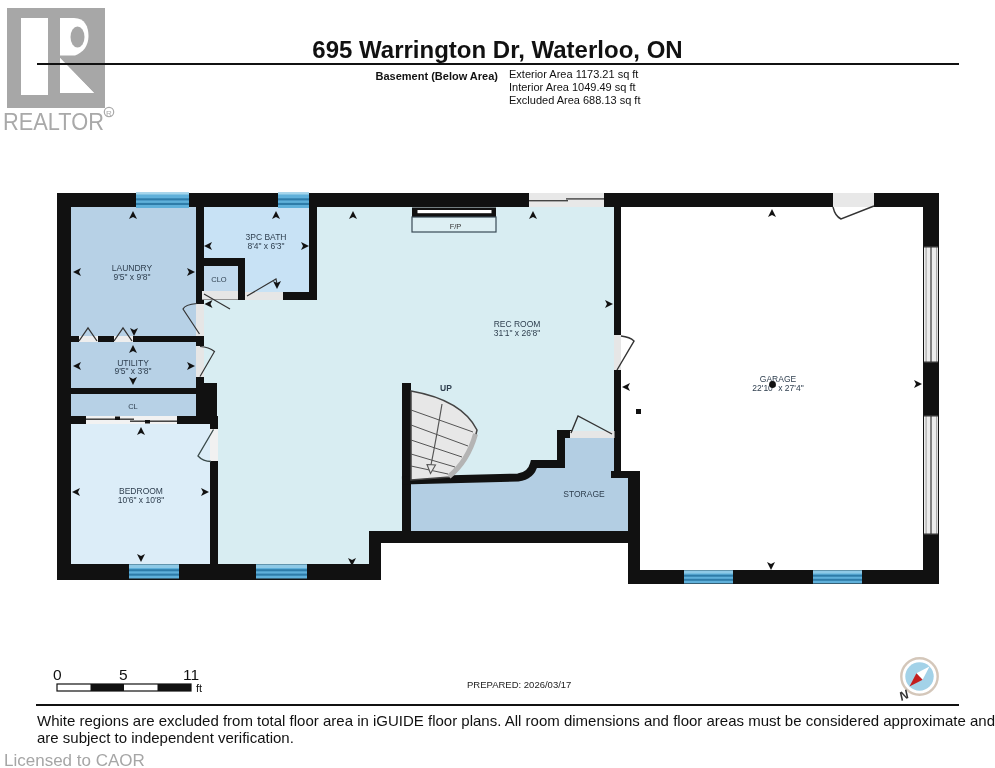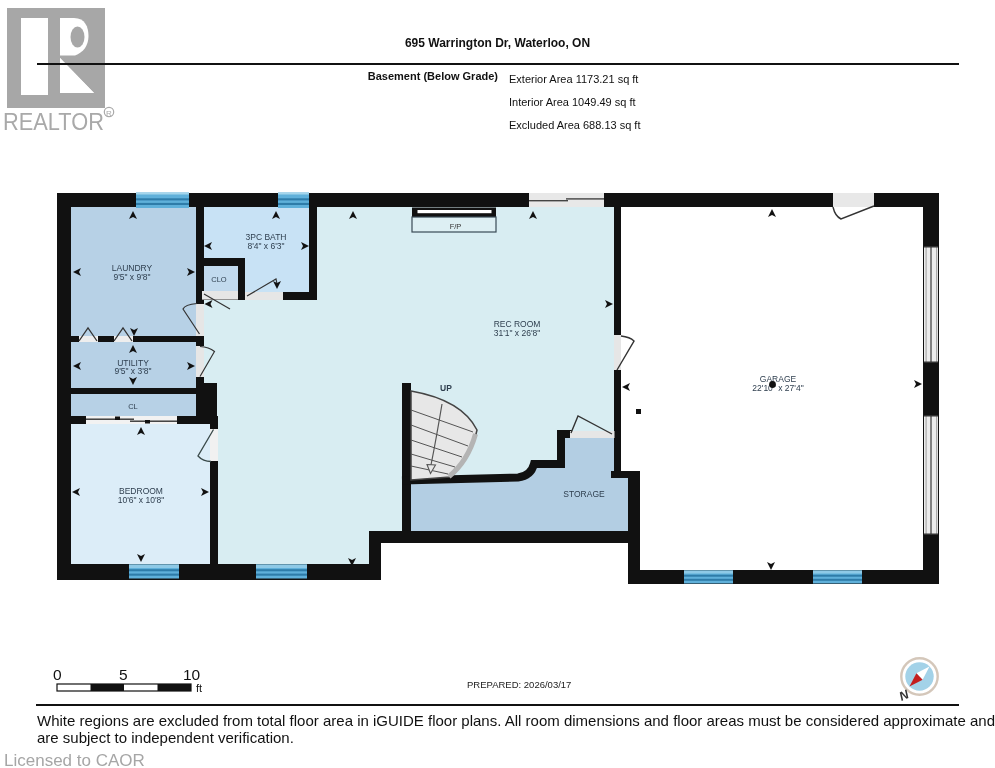--- a/index.html
+++ b/index.html
@@ -14,27 +14,27 @@
   <rect x="21" y="18" width="27" height="77" fill="#ffffff"></rect>
   <path d="M60,18 L74,18 C85,18 88.5,27 88.5,36 C88.5,46 83,52.5 75,55.5 L60,55.5 Z" fill="#ffffff"></path>
   <ellipse cx="77.5" cy="37" rx="7" ry="10.5" fill="#a7a7a7"></ellipse>
   <path d="M60,58 L94,93 L60,93 Z" fill="#ffffff"></path>
   <path d="M60,58 L60,93 L94,93 Z" fill="#ffffff"></path>
   <text x="3" y="130" font-size="23.5" textLength="101" lengthAdjust="spacingAndGlyphs" fill="#a9a9a9">REALTOR</text>
   <circle cx="109" cy="112" r="4.7" fill="none" stroke="#a9a9a9" stroke-width="1.2"></circle>
   <text x="106" y="115.5" font-size="8" fill="#a9a9a9">R</text>
 </svg>
 
-<div class="abs" style="left:0;top:36px;width:995px;text-align:center;font-size:12px;font-weight:bold;color:#111;">695 Warrington Dr, Waterloo, ON</div>
+<div class="abs" style="left:0;top:36px;width:995px;text-align:center;font-size:24px;font-weight:bold;color:#111;">695 Warrington Dr, Waterloo, ON</div>
 
 <div class="abs" style="left:37px;top:63px;width:922px;height:2px;background:#111;"></div>
 
-<div class="abs" style="left:0px;top:70px;width:498px;text-align:right;font-size:11px;font-weight:bold;color:#111;">Basement (Below Grade)</div>
-
-<div class="abs" style="left:509px;top:68px;font-size:11px;color:#111;line-height:23px;">Exterior Area 1173.21 sq ft<br>Interior Area 1049.49 sq ft<br>Excluded Area 688.13 sq ft</div>
+<div class="abs" style="left:0px;top:70px;width:498px;text-align:right;font-size:11px;font-weight:bold;color:#111;">Basement (Below Area)</div>
+
+<div class="abs" style="left:509px;top:68px;font-size:11px;color:#111;line-height:13px;">Exterior Area 1173.21 sq ft<br>Interior Area 1049.49 sq ft<br>Excluded Area 688.13 sq ft</div>
 
 <svg class="abs" style="left:0;top:0" width="995" height="768" viewBox="0 0 995 768">
 
 <path d="M196,207 L618,207 L618,436 L565,436 L565,462 L538,462 Q534,476 520,479 L402,481 L402,532 L381,532 L381,564 L196,564 Z" fill="#d8edf2"></path>
 
 <rect x="65" y="202" width="131" height="134" fill="#b7d1e6"></rect>
 
 <rect x="65" y="342" width="131" height="46" fill="#b7d1e6"></rect>
 
 <rect x="65" y="394" width="131" height="22" fill="#b7d1e6"></rect>
@@ -289,21 +289,21 @@
 <path d="M772,209 l-4,8 l4,-2 l4,2 Z"></path>
 <path d="M622,387 l8,-4 l-2,4 l2,4 Z"></path>
 <path d="M922,384 l-8,-4 l2,4 l-2,4 Z"></path>
 <path d="M771,570 l-4,-8 l4,2 l4,-2 Z"></path>
 <circle cx="772.5" cy="384.5" r="3.4" fill="#111"></circle>
 </g>
 </svg>
 
 <div class="abs" style="left:53px;top:666px;font-size:15.5px;color:#111;">0</div>
 <div class="abs" style="left:119px;top:666px;font-size:15.5px;color:#111;">5</div>
-<div class="abs" style="left:183px;top:666px;font-size:15.5px;color:#111;">10</div>
+<div class="abs" style="left:183px;top:666px;font-size:15.5px;color:#111;">11</div>
 
 <svg class="abs" style="left:0;top:0" width="995" height="768" viewBox="0 0 995 768">
 <rect x="57" y="684" width="134" height="7" fill="#fff" stroke="#111" stroke-width="1.2"></rect>
 <rect x="90.5" y="684" width="33.5" height="7" fill="#111"></rect>
 <rect x="157.5" y="684" width="33.5" height="7" fill="#111"></rect>
 <text x="196" y="692" font-size="11" fill="#111" font-family="Liberation Sans">ft</text>
 </svg>
 
 <div class="abs" style="left:449px;top:679px;font-size:9.5px;color:#222;padding-left:18px;">PREPARED: 2026/03/17</div>
 

